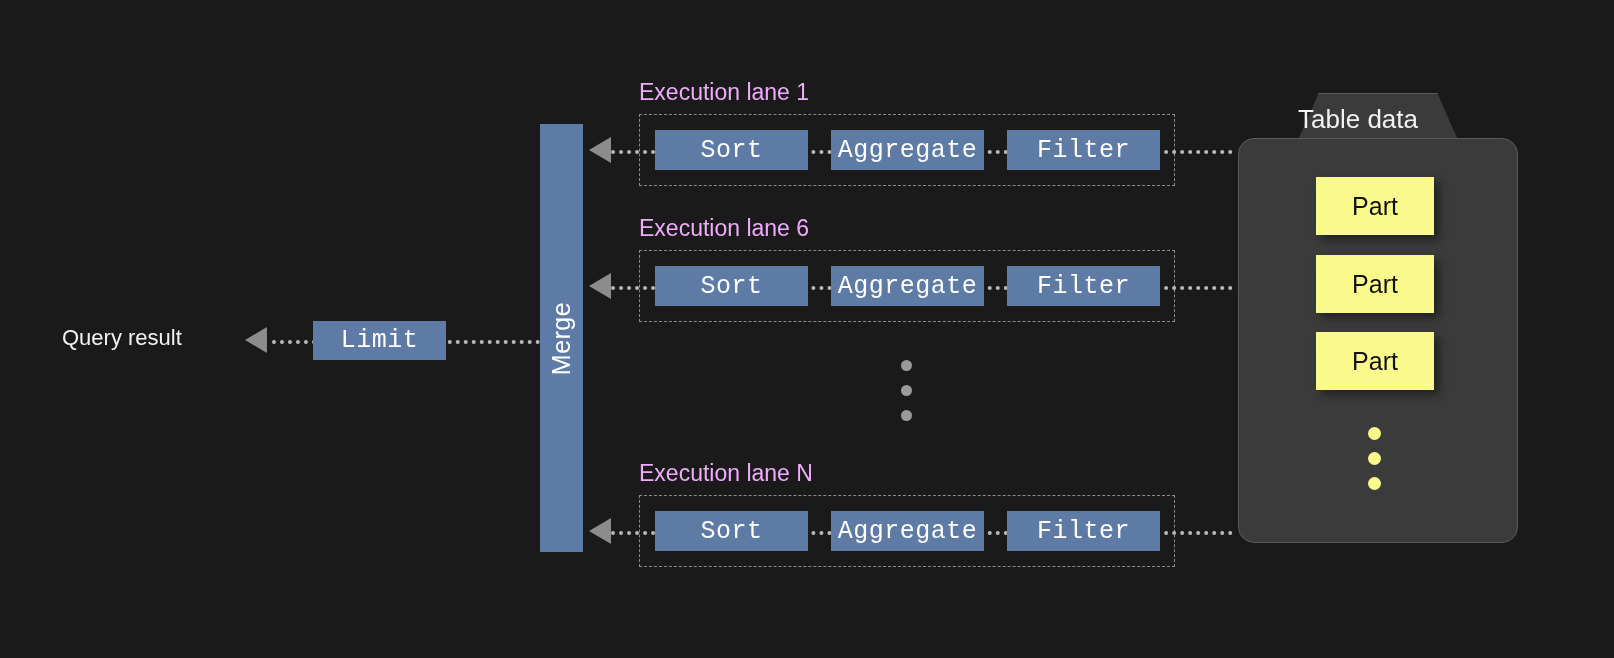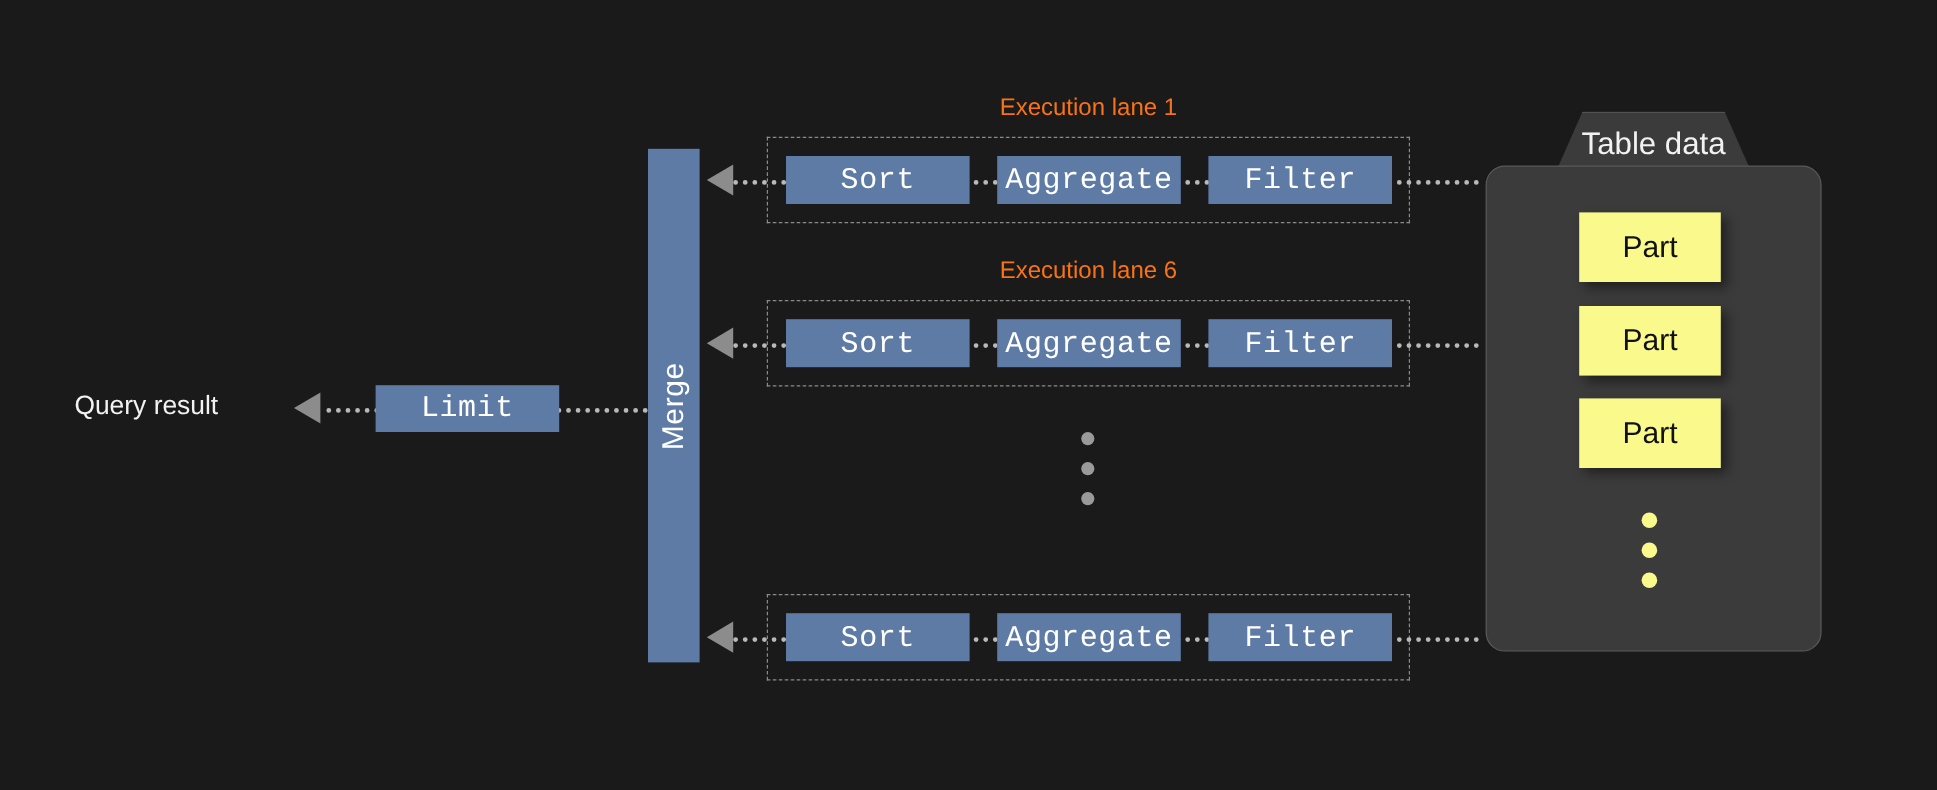--- a/index.html
+++ b/index.html
@@ -12,25 +12,25 @@
     width: 1614px;
     height: 658px;
     background: #1a1a1a;
     overflow: hidden;
     font-family: "Liberation Sans", sans-serif;
   }
 
   
   .lane-label {
     position: absolute;
-    color: #f97316;
-    font-size: 20px;
-    font-family: "Liberation Sans", sans-serif;
-    white-space: nowrap;
-    text-align: center;
+    color: #f0abfc;
+    font-size: 23px;
+    font-family: "Liberation Sans", sans-serif;
+    white-space: nowrap;
+    text-align: left;
   }
   .result-label {
     position: absolute;
     color: #f2f2f2;
     font-size: 22px;
     font-family: "Liberation Sans", sans-serif;
     white-space: nowrap;
   }
 
   
@@ -126,21 +126,21 @@
   .td-tab-cover {
     position: absolute;
     background: #3b3b3b;
   }
   .td-title {
     position: absolute;
     color: #f2f2f2;
     font-size: 26px;
     font-family: "Liberation Sans", sans-serif;
     white-space: nowrap;
-    text-align: center;
+    text-align: left;
     z-index: 6;
   }
   .part-box {
     position: absolute;
     background: #fafa8c;
     color: #111111;
     font-family: "Liberation Sans", sans-serif;
     font-size: 25px;
     display: flex;
     align-items: center;
@@ -172,21 +172,21 @@
 
   <div class="dotline" style="left:272px; top:340px; width:268px;"></div>
 
   <div class="arrow-left" style="left:589px; top:137px;"></div>
   <div class="arrow-left" style="left:589px; top:273px;"></div>
   <div class="arrow-left" style="left:589px; top:518px;"></div>
   <div class="arrow-left" style="left:245px; top:327px;"></div>
 
   <div class="result-label" style="left:62px; top:325px;">Query result</div>
 
-  <div class="op-box" style="left:313px; top:321px; width:153px; height:39px;">Limit</div>
+  <div class="op-box" style="left:313px; top:321px; width:133px; height:39px;">Limit</div>
 
   <div class="merge-bar" style="left:540px; top:124px; width:43px; height:428px;">
     <span>Merge</span>
   </div>
 
   <div class="lane-label" style="left:639px; top:79px; width:536px;">Execution lane 1</div>
   <div class="lane-rect" style="left:639px; top:114px; width:536px; height:72px;"></div>
   <div class="op-box" style="left:655px; top:130px; width:153px; height:40px;">Sort</div>
   <div class="op-box" style="left:831px; top:130px; width:153px; height:40px;">Aggregate</div>
   <div class="op-box" style="left:1007px; top:130px; width:153px; height:40px;">Filter</div>
@@ -196,20 +196,21 @@
   <div class="op-box" style="left:655px; top:266px; width:153px; height:40px;">Sort</div>
   <div class="op-box" style="left:831px; top:266px; width:153px; height:40px;">Aggregate</div>
   <div class="op-box" style="left:1007px; top:266px; width:153px; height:40px;">Filter</div>
 
   <div class="vdots" style="left:901px; top:360px;">
     <i></i>
     <i></i>
     <i></i>
   </div>
 
+  <div class="lane-label" style="left:639px; top:460px; width:536px;">Execution lane N</div>
   <div class="lane-rect" style="left:639px; top:495px; width:536px; height:72px;"></div>
   <div class="op-box" style="left:655px; top:511px; width:153px; height:40px;">Sort</div>
   <div class="op-box" style="left:831px; top:511px; width:153px; height:40px;">Aggregate</div>
   <div class="op-box" style="left:1007px; top:511px; width:153px; height:40px;">Filter</div>
 
   <div id="table-data-group" style="left:1238px; top:93px; width:280px; height:450px;">
 
     <div class="td-tab" style="left:60px; top:0px; width:160px; height:47px;"></div>
 
     <div class="td-tab-cover" style="left:63px; top:43px; width:154px; height:8px;"></div>

